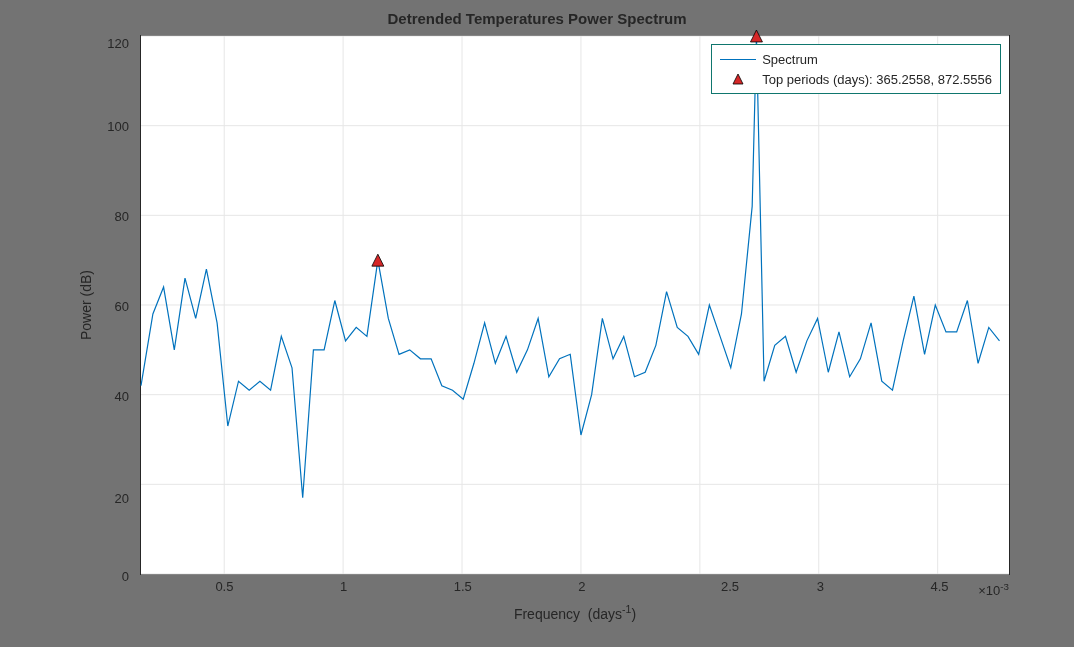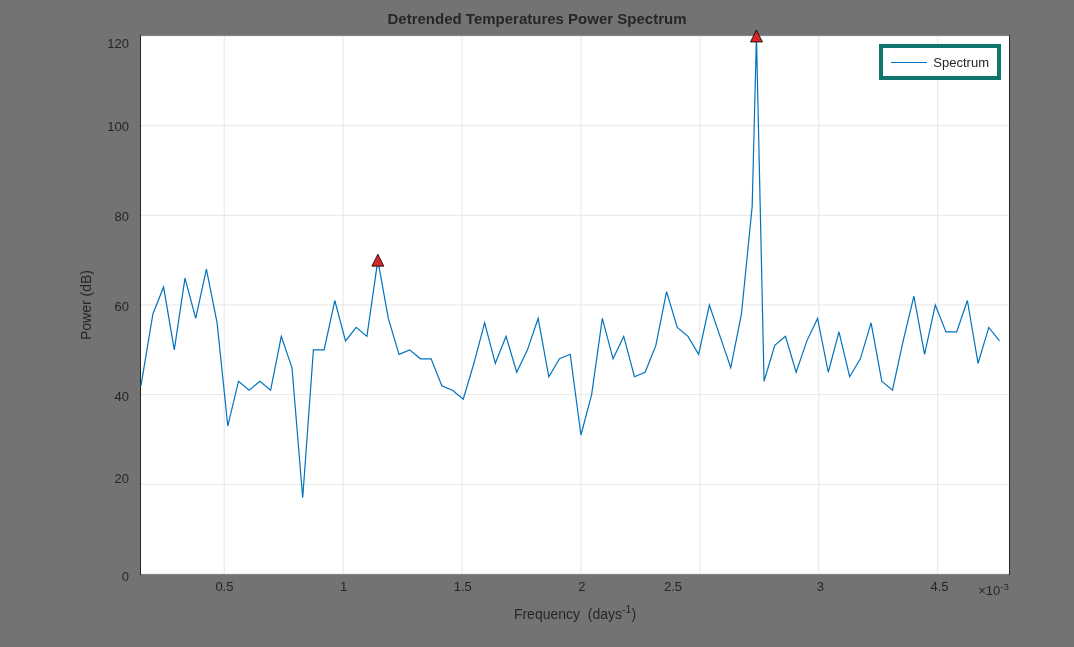--- a/index.html
+++ b/index.html
@@ -80,21 +80,21 @@
     left: 0; top: 0;
     width: 100%;
     height: 100%;
     overflow: visible;
   }
   .legend {
     position: absolute;
     right: 8px;
     top: 8px;
     background: #ffffff;
-    border: 4px solid #0f766e;
+    border: 1px solid #0f766e;
     padding: 4px 8px 4px 8px;
     font-size: 13px;
   }
   .legend-row {
     display: flex;
     align-items: center;
     height: 20px;
   }
   .legend-swatch {
     width: 36px;
@@ -144,27 +144,27 @@
           <polygon points="616.8657534246576,-6 622.8657534246576,6 610.8657534246576,6" fill="#D62728" stroke="#000" stroke-width="0.8"></polygon>
           <polygon points="237.40273972602736,219 243.40273972602736,231 231.40273972602736,231" fill="#D62728" stroke="#000" stroke-width="0.8"></polygon>
         </g>
     </svg>
 
     <div id="x-ticks-container">
         <div class="tick-x" style="left: 83.4247px;">0.5</div>
         <div class="tick-x" style="left: 202.603px;">1</div>
         <div class="tick-x" style="left: 321.781px;">1.5</div>
         <div class="tick-x" style="left: 440.959px;">2</div>
-        <div class="tick-x" style="left: 532px; margin-top: 44px;">2.5</div>
+        <div class="tick-x" style="left: 589px; margin-top: 44px;">2.5</div>
         <div class="tick-x" style="left: 679.315px;">3</div>
         <div class="tick-x" style="left: 798.493px;">4.5</div>
       </div>
     <div id="y-ticks-container">
         <div class="tick-y" style="top: 540px;">0</div>
-        <div class="tick-y" style="top: 442px;">20</div>
+        <div class="tick-y" style="top: 462px;">20</div>
         <div class="tick-y" style="top: 360px;">40</div>
         <div class="tick-y" style="top: 270px;">60</div>
         <div class="tick-y" style="top: 180px;">80</div>
         <div class="tick-y" style="top: 90px;">100</div>
         <div class="tick-y" style="top: 7px;">120</div>
       </div>
 
     <div class="xlabel">
       <span>Frequency &nbsp;(days<sup>-1</sup>)</span>
     </div>
@@ -172,17 +172,25 @@
 
     <div class="x-exp">×10<sup>-3</sup></div>
 
     <div class="legend">
       <div class="legend-row">
         <div class="legend-swatch">
           <div class="legend-line"></div>
         </div>
         <div class="legend-text">Spectrum</div>
       </div>
+      <div class="legend-row">
+        <div class="legend-swatch">
+          <svg width="36" height="14" viewBox="0 0 36 14" style="overflow:visible">
+            <polygon points="18,2 23,12 13,12" fill="#D62728" stroke="#000000" stroke-width="0.8"></polygon>
+          </svg>
+        </div>
+        <div class="legend-text">Top periods (days): 365.2558, 872.5556</div>
+      </div>
     </div>
 
   </div>
 
 </div>
 
 </body></html>

